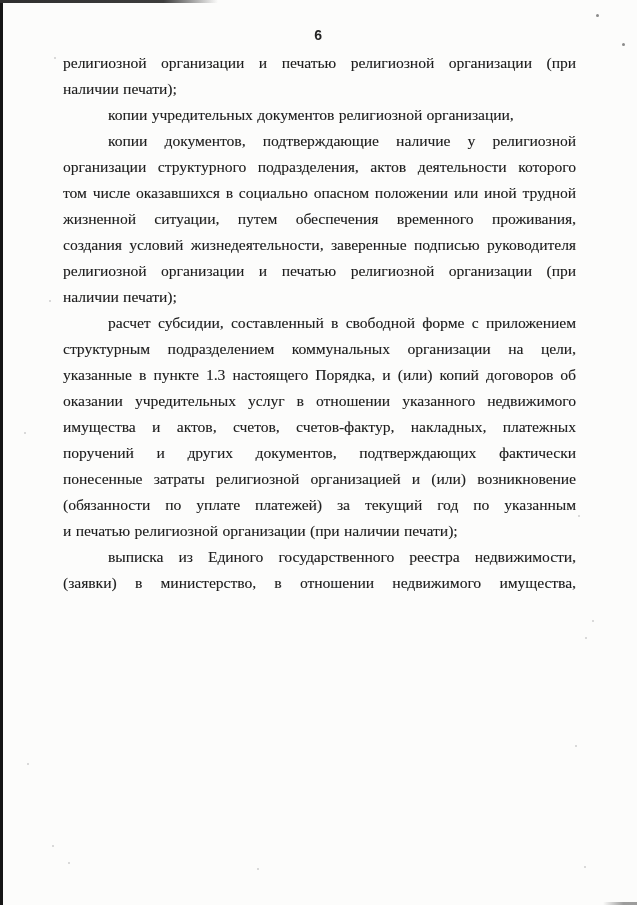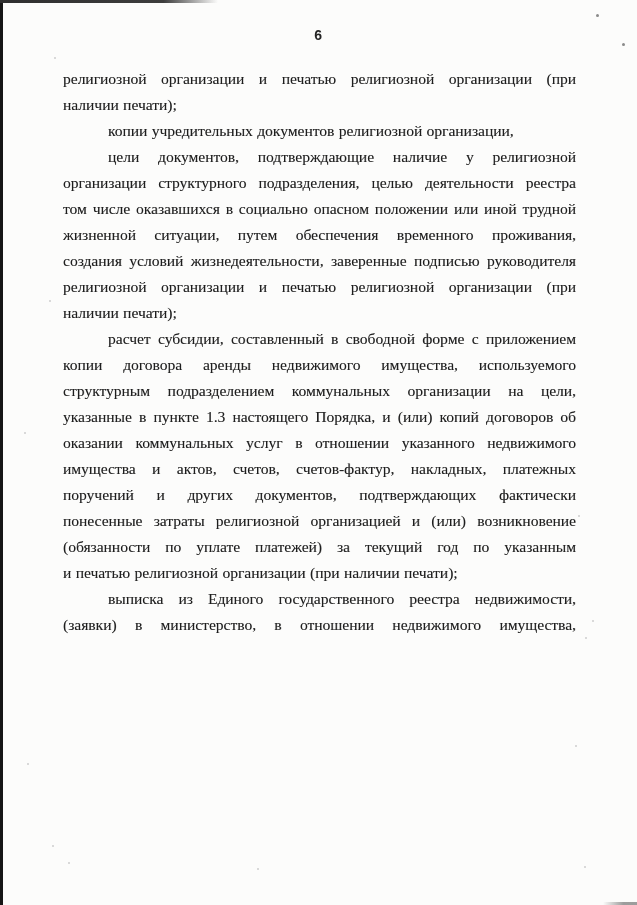--- a/index.html
+++ b/index.html
@@ -42,21 +42,21 @@
     text-align: center;
     font-family: "Liberation Sans", "DejaVu Sans", sans-serif;
     font-size: 14px;
     font-weight: 600;
     letter-spacing: 0.5px;
     color: #242424;
   }
   .content {
     position: absolute;
     left: 63px;
-    top: 66px;
+    top: 50px;
     width: 513px;
   }
   .para {
     margin: 0;
   }
   .line {
     font-size: 15.5px;
     line-height: 26px;
     text-align: justify;
     text-align-last: justify;
@@ -90,34 +90,33 @@
 
   <div class="content">
     <div class="para indent-none">
         <div class="line">религиозной организации и печатью религиозной организации (при</div>
         <div class="line">наличии печати);</div>
       </div>
     <div class="para">
         <div class="line">копии учредительных документов религиозной организации,</div>
       </div>
     <div class="para">
-        <div class="line">цели документов, подтверждающие наличие у религиозной</div>
-        <div class="line">организации структурного подразделения, целью деятельности реестра</div>
+        <div class="line">копии документов, подтверждающие наличие у религиозной</div>
+        <div class="line">организации структурного подразделения, актов деятельности которого</div>
         <div class="line">том числе оказавшихся в социально опасном положении или иной трудной</div>
         <div class="line">жизненной ситуации, путем обеспечения временного проживания,</div>
         <div class="line">создания условий жизнедеятельности, заверенные подписью руководителя</div>
         <div class="line">религиозной организации и печатью религиозной организации (при</div>
         <div class="line">наличии печати);</div>
       </div>
     <div class="para">
         <div class="line">расчет субсидии, составленный в свободной форме с приложением</div>
-        <div class="line">копии договора аренды недвижимого имущества, используемого</div>
         <div class="line">структурным подразделением коммунальных организации на цели,</div>
         <div class="line">указанные в пункте 1.3 настоящего Порядка, и (или) копий договоров об</div>
-        <div class="line">оказании коммунальных услуг в отношении указанного недвижимого</div>
+        <div class="line">оказании учредительных услуг в отношении указанного недвижимого</div>
         <div class="line">имущества и актов, счетов, счетов-фактур, накладных, платежных</div>
         <div class="line">поручений и других документов, подтверждающих фактически</div>
         <div class="line">понесенные затраты религиозной организацией и (или) возникновение</div>
         <div class="line">(обязанности по уплате платежей) за текущий год по указанным</div>
         <div class="line">и печатью религиозной организации (при наличии печати);</div>
       </div>
     <div class="para stretch-last">
         <div class="line">выписка из Единого государственного реестра недвижимости,</div>
         <div class="line">(заявки) в министерство, в отношении недвижимого имущества,</div>
       </div>

